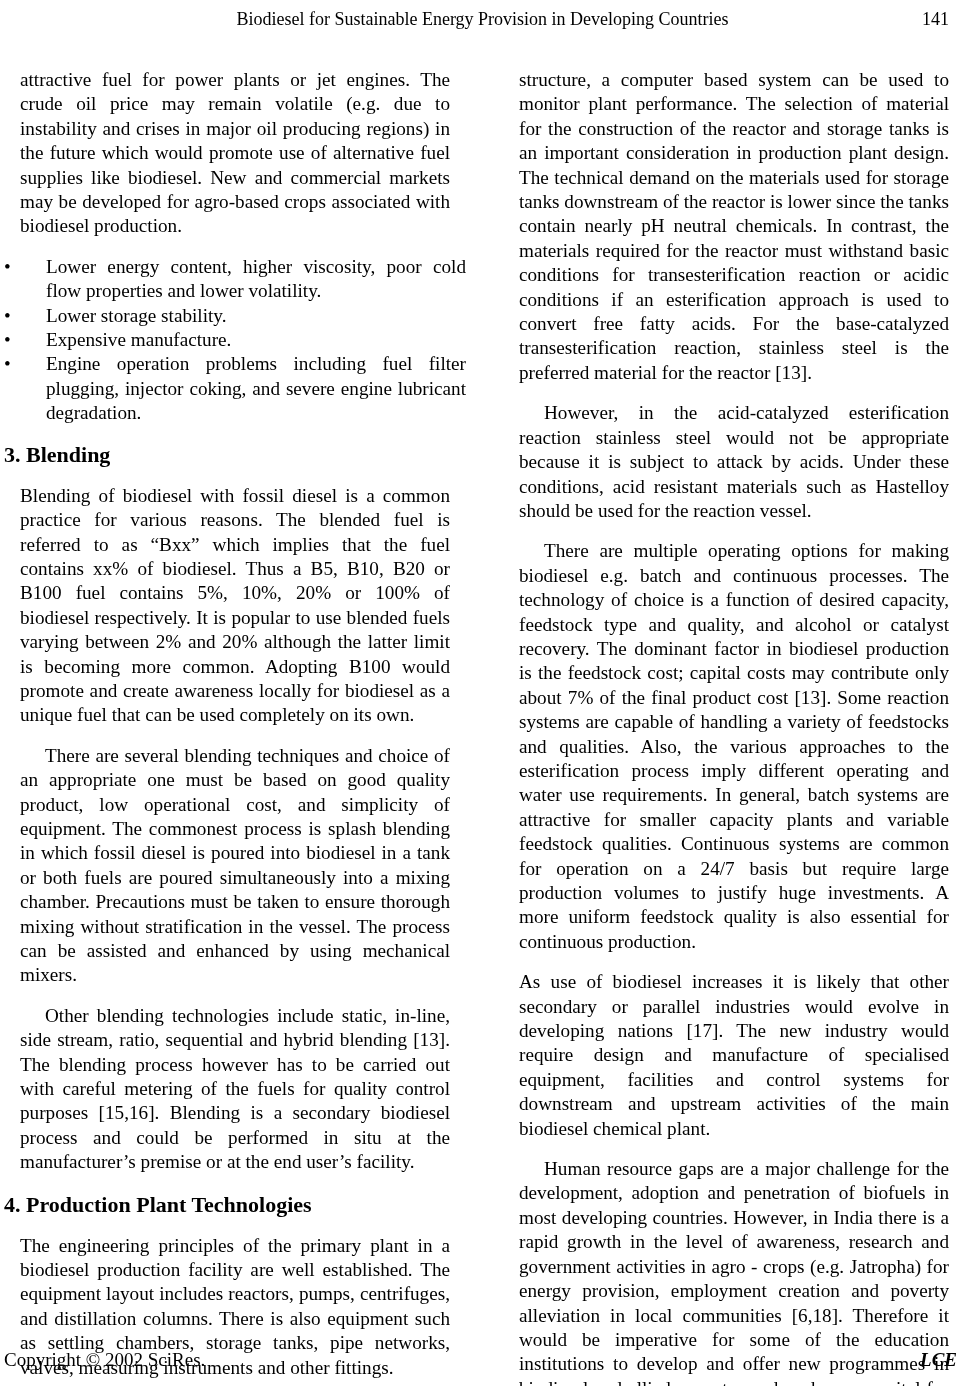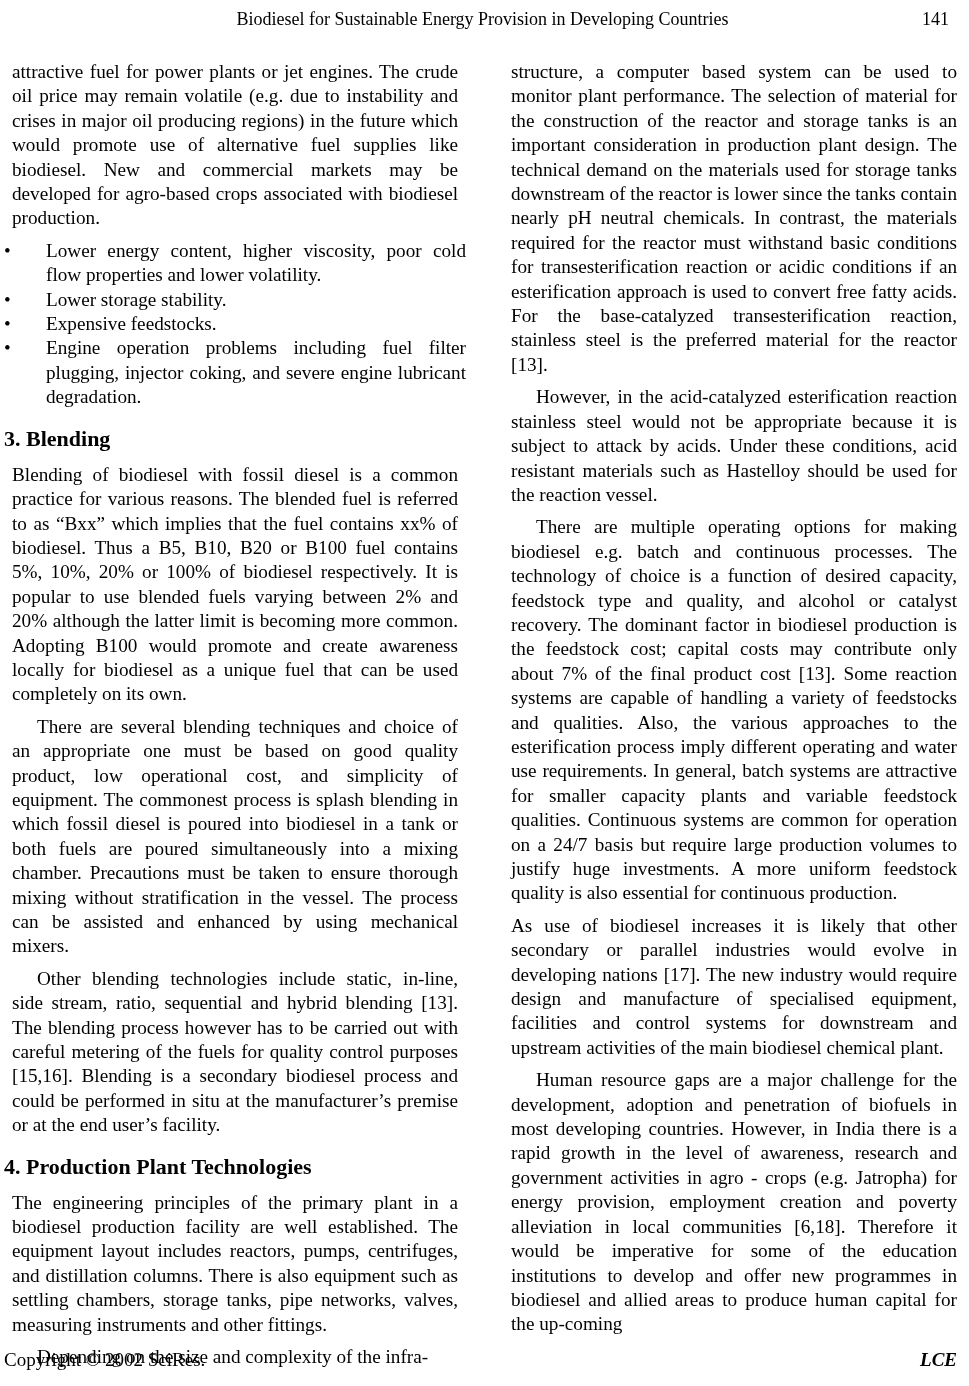--- a/index.html
+++ b/index.html
@@ -43,21 +43,21 @@
     display: flex;
     gap: 37px;
   }
   .col {
     width: 462px;
     flex: 0 0 462px;
     font-size: 19.2px;
     line-height: 24.4px;
     text-align: justify;
   }
-  .col p { margin: 8px; }
+  .col p { margin: 16px; }
   .col p.indent { text-indent: 25px; }
   .section-heading {
     font-size: 22px;
     line-height: 27px;
     font-weight: bold;
     text-align: left;
     margin: 15px 0 11px 0;
   }
   .heading-wrap-indent { display: inline-block; margin-left: 30px; }
   ul.bullet-list {
@@ -109,21 +109,21 @@
         <li>
           <span class="bullet-marker">•</span>
           <span class="bullet-text">Lower energy content, higher viscosity, poor cold flow properties and lower volatility.</span>
         </li>
         <li>
           <span class="bullet-marker">•</span>
           <span class="bullet-text">Lower storage stability.</span>
         </li>
         <li>
           <span class="bullet-marker">•</span>
-          <span class="bullet-text">Expensive feedstocks.</span>
+          <span class="bullet-text">Expensive manufacture.</span>
         </li>
         <li>
           <span class="bullet-marker">•</span>
           <span class="bullet-text">Engine operation problems including fuel filter plugging, injector coking, and severe engine lubricant degradation.</span>
         </li>
       </ul>
 
       <h2 class="section-heading">3. Blending</h2>
       <p>Blending of biodiesel with fossil diesel is a common practice for various reasons. The blended fuel is referred to as “Bxx” which implies that the fuel contains xx% of biodiesel. Thus a B5, B10, B20 or B100 fuel contains 5%, 10%, 20% or 100% of biodiesel respectively. It is popular to use blended fuels varying between 2% and 20% although the latter limit is becoming more common. Adopting B100 would promote and create awareness locally for biodiesel as a unique fuel that can be used completely on its own.</p>
       <p class="indent">There are several blending techniques and choice of an appropriate one must be based on good quality product, low operational cost, and simplicity of equipment. The commonest process is splash blending in which fossil diesel is poured into biodiesel in a tank or both fuels are poured simultaneously into a mixing chamber. Precautions must be taken to ensure thorough mixing without stratification in the vessel. The process can be assisted and enhanced by using mechanical mixers.</p>

